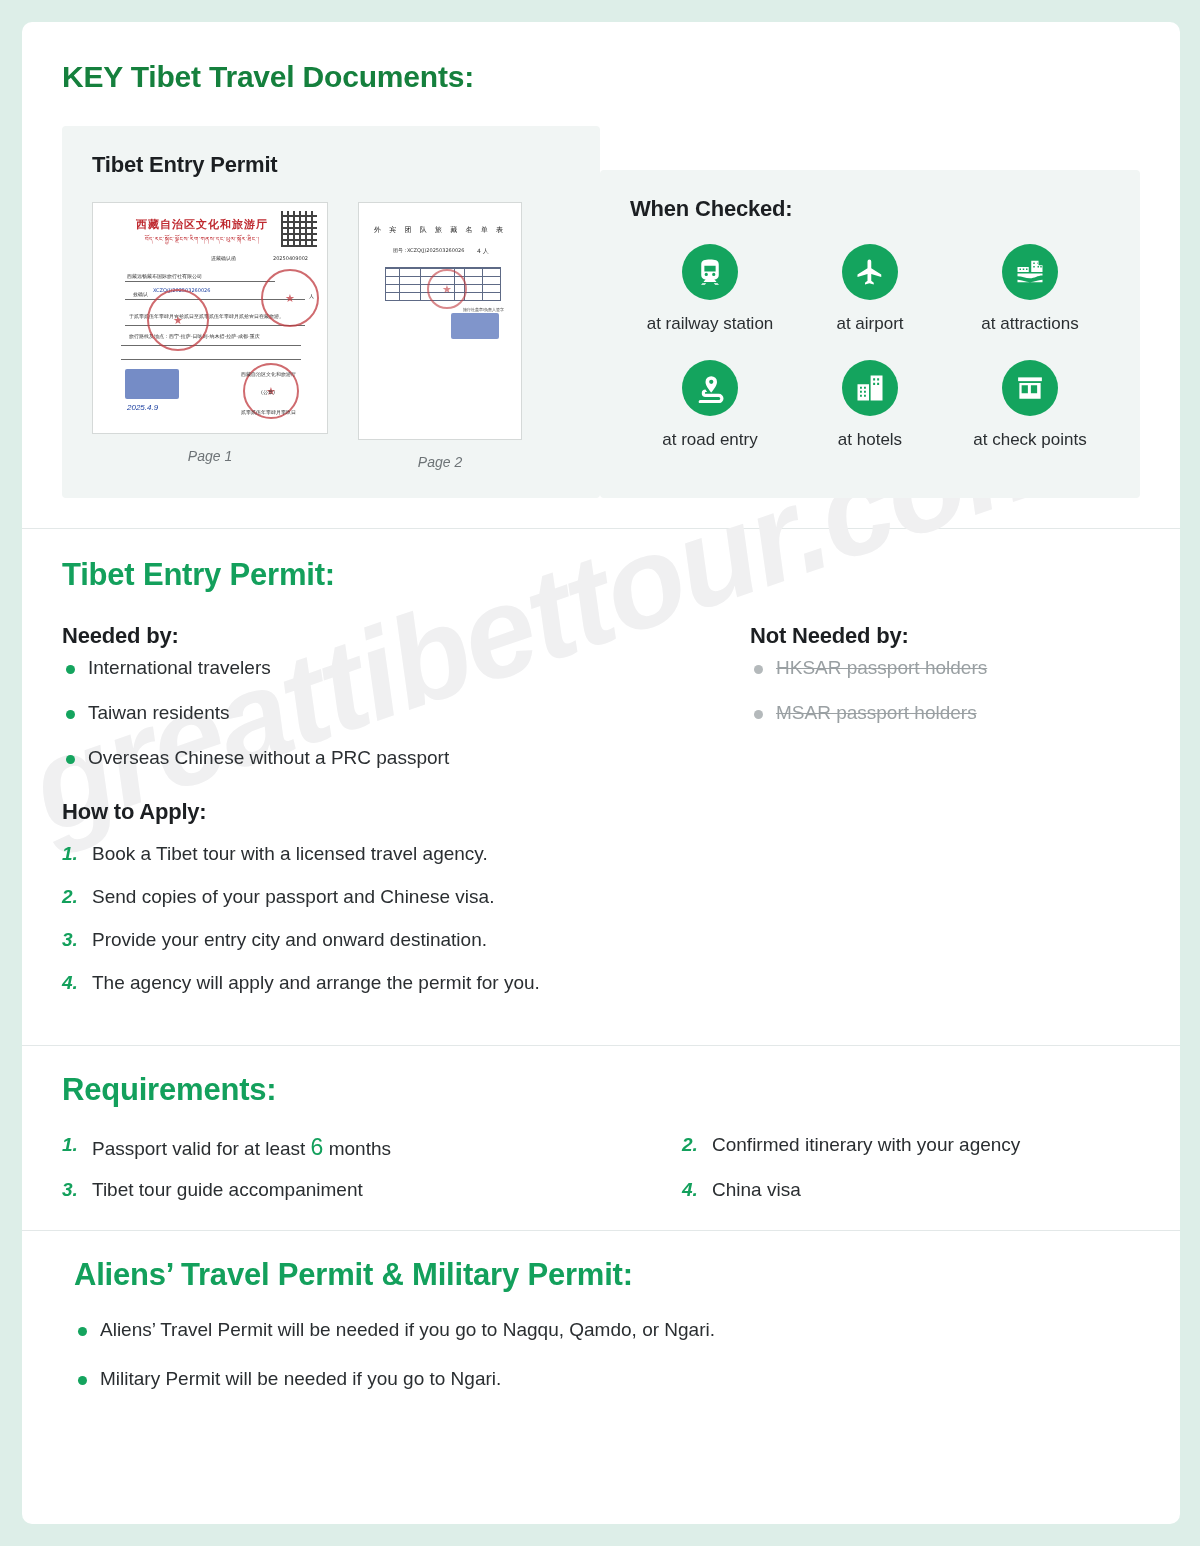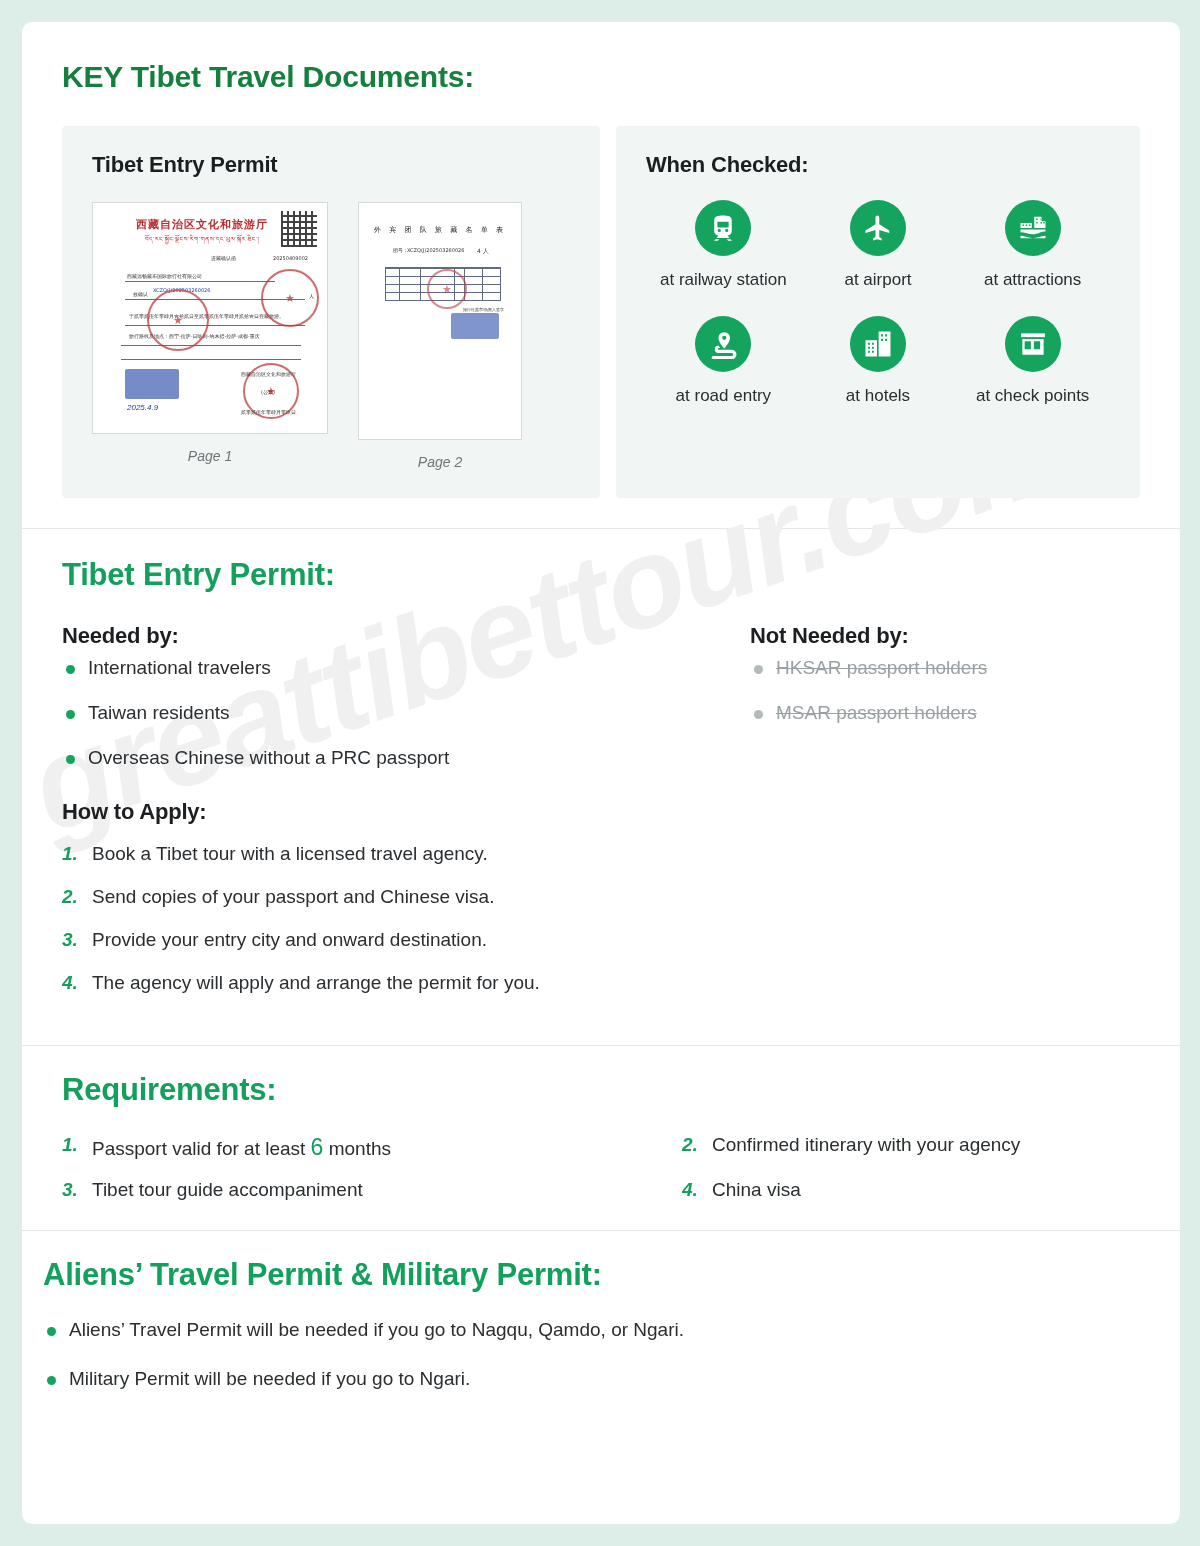--- a/index.html
+++ b/index.html
@@ -41,28 +41,28 @@
 
   
   .sec1 { padding: 38px 40px 30px 40px; }
   h1.main-title {
     color: #15803d;
     font-size: 30px;
     font-weight: 700;
     letter-spacing: -0.2px;
     margin-bottom: 32px;
   }
-  .panels { display: flex; gap: 16px; }
+  .panels { display: flex; }
   .panel {
     background: #f1f5f4;
     border-radius: 4px;
     padding: 26px 30px 28px 30px;
   }
   .panel.left { width: 538px; }
-  .panel.right { flex: 1; }
+  .panel.right { flex: 1; margin-top: 44px; }
   .panel-title {
     font-size: 22px;
     font-weight: 700;
     color: #1c1f22;
     margin-bottom: 24px;
     letter-spacing: -0.2px;
   }
   .panel.right .panel-title { margin-bottom: 22px; }
 
   
@@ -240,21 +240,21 @@
   .sec3 h2.sec-title { margin-bottom: 26px; }
   .req-grid {
     display: grid;
     grid-template-columns: 620px 1fr;
     row-gap: 18px;
   }
   .req-item { display: flex; font-size: 19px; color: #2a2e31; line-height: 1.2; }
   .hl-green { color: #13a05c; font-size: 23px; }
 
   
-  .sec4 { padding: 26px 40px 30px 21px; }
+  .sec4 { padding: 26px 40px 30px 52px; }
   .sec4 h2.sec-title { margin-bottom: 26px; }
   .sec4 ul.bullets li { margin-bottom: 26px; }
 </style>
 </head>
 <body>
 
 <div id="page">
   <div id="card">
 
     <div class="watermark">greattibettour.com</div>

